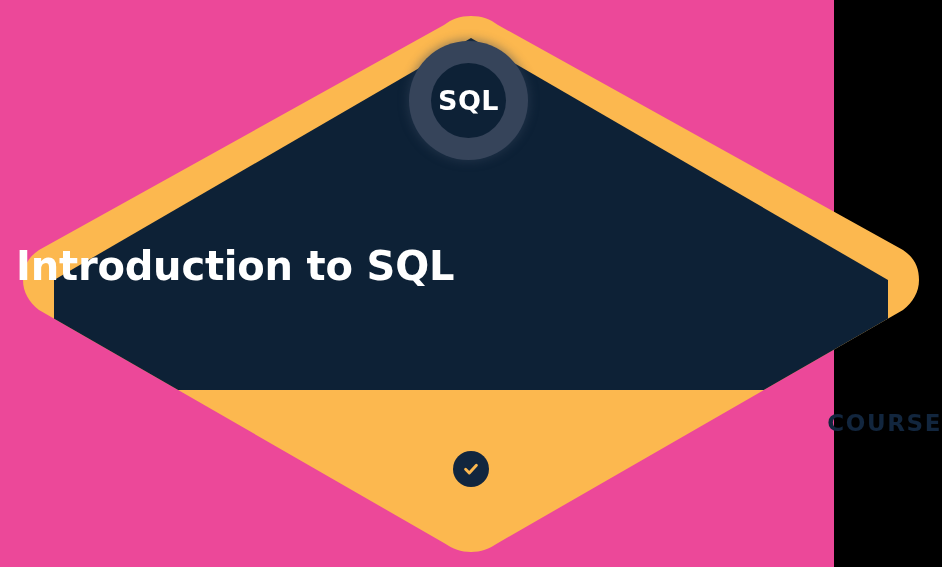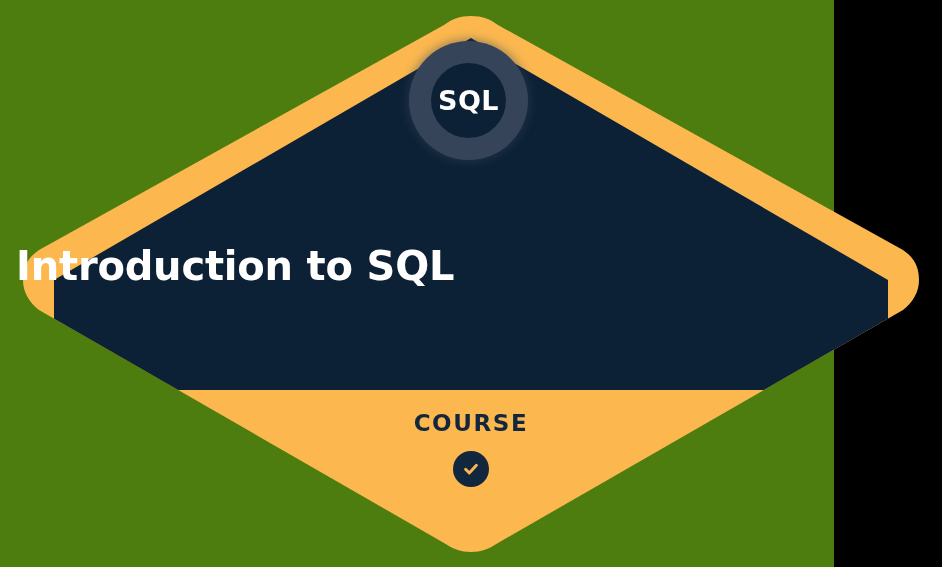--- a/index.html
+++ b/index.html
@@ -11,21 +11,21 @@
     width: 942px;
     height: 567px;
     overflow: hidden;
     font-family: "Liberation Sans", sans-serif;
   }
 
   #badge-stage {
     position: relative;
     width: 834px;
     height: 567px;
-    background: #4d7c0f;
+    background: #ec4899;
   }
 
   
   #diamond-svg {
     position: absolute;
     left: 0;
     top: 0;
     width: 942px;
     height: 567px;
     display: block;
@@ -77,21 +77,21 @@
     line-height: 1.15;
     font-family: "DejaVu Sans", "Liberation Sans", sans-serif;
   }
 
   
   #status-block {
     position: absolute;
     left: 0;
     top: 406px;
     width: 942px;
-    text-align: center;
+    text-align: right;
   }
   .status-line {
     color: #12263e;
     font-size: 23px;
     font-weight: bold;
     letter-spacing: 1.6px;
     line-height: 35px;
     font-family: "DejaVu Sans", "Liberation Sans", sans-serif;
   }
   #complete-check {

